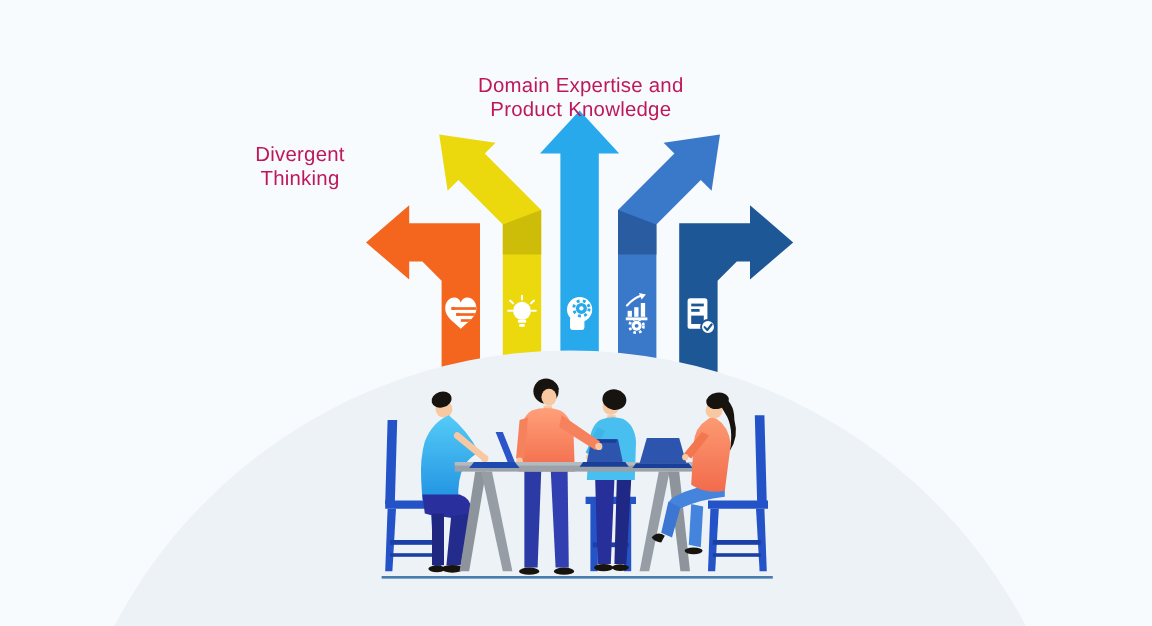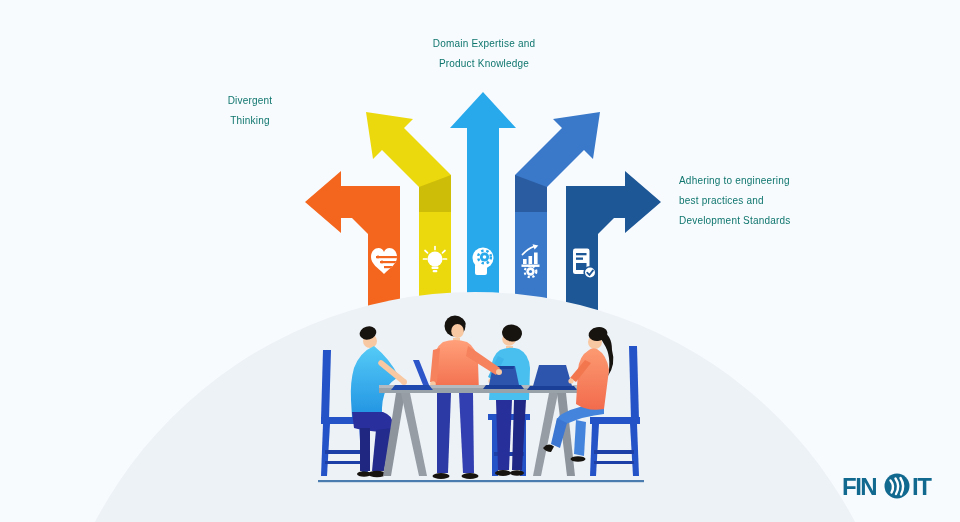--- a/index.html
+++ b/index.html
@@ -5,26 +5,27 @@
   html,body{margin:0;padding:0;}
   .stage{
     position:relative;
     width:960px;height:522px;
     background:#F8FBFE;
     overflow:hidden;
     font-family:"Liberation Sans",sans-serif;
   }
   .label{
     position:absolute;
-    font-size:10px;
+    font-size:17px;
     line-height:20px;
     font-weight:500;
     letter-spacing:.2px;
-    color:#0f766e;
+    color:#be185d;
     white-space:pre-line;
+    margin-top:28px;
   }
   .align-r{text-align:center;}
   .align-c{text-align:center;}
   .diagram-svg{position:absolute;left:0;top:0;}
   .logo{position:absolute;right:18px;bottom:16px;}
 </style>
 </head>
 <body>
 
 <div class="stage">
@@ -234,30 +235,15 @@
   </svg>
 
 
   <div class="label align-r" style="top:91px; right:610px; width:200px;">Divergent
 Thinking</div>
 
   <div class="label align-c" style="top:34px; left:374px; width:220px;">Domain Expertise and
 Product Knowledge</div>
 
 
-  <div class="label" style="top:171px; left:679px; width:240px;">Adhering to engineering
-best practices and
-Development Standards</div>
-
-  <div class="logo">
-    <svg width="100" height="32" viewBox="0 0 100 32">
-      <text x="0" y="25" font-family="Liberation Sans, sans-serif" font-size="24" font-weight="bold" letter-spacing="-1.5" fill="#11698F">FIN</text>
-      <circle cx="55" cy="16" r="12.5" fill="#11698F"></circle>
-      <g fill="none" stroke="#FFFFFF" stroke-width="2.4" stroke-linecap="round">
-        <path d="M48.5,10.5 Q53,16 49.5,22.5"></path>
-        <path d="M53.5,8.5 Q58.5,16 54,24"></path>
-        <path d="M58.5,8 Q63.5,16 59,24.5"></path>
-      </g>
-      <text x="70" y="25" font-family="Liberation Sans, sans-serif" font-size="24" font-weight="bold" letter-spacing="-1.5" fill="#11698F">IT</text>
-    </svg>
-  </div>
+
 
 </div>
 
 </body></html>

